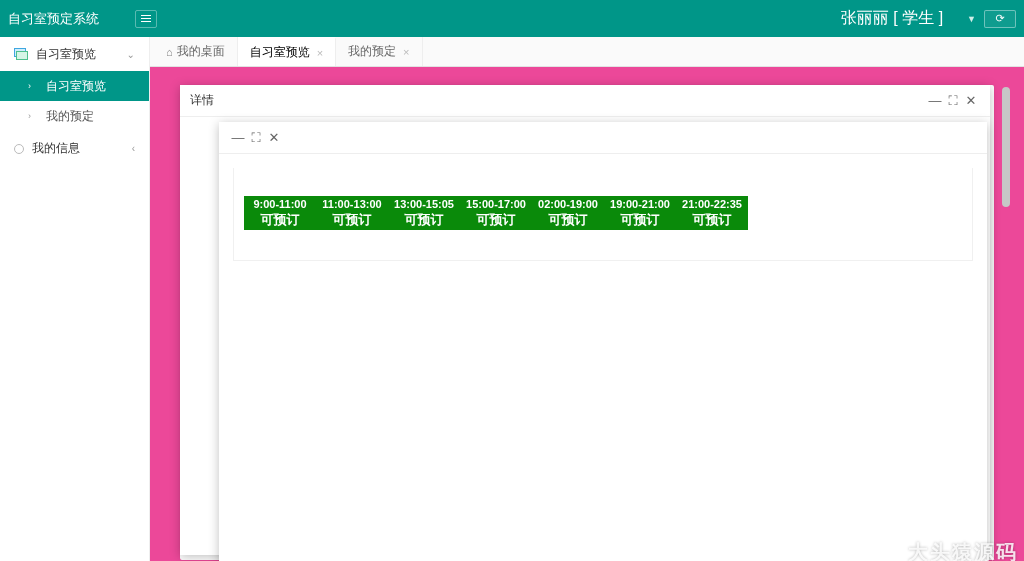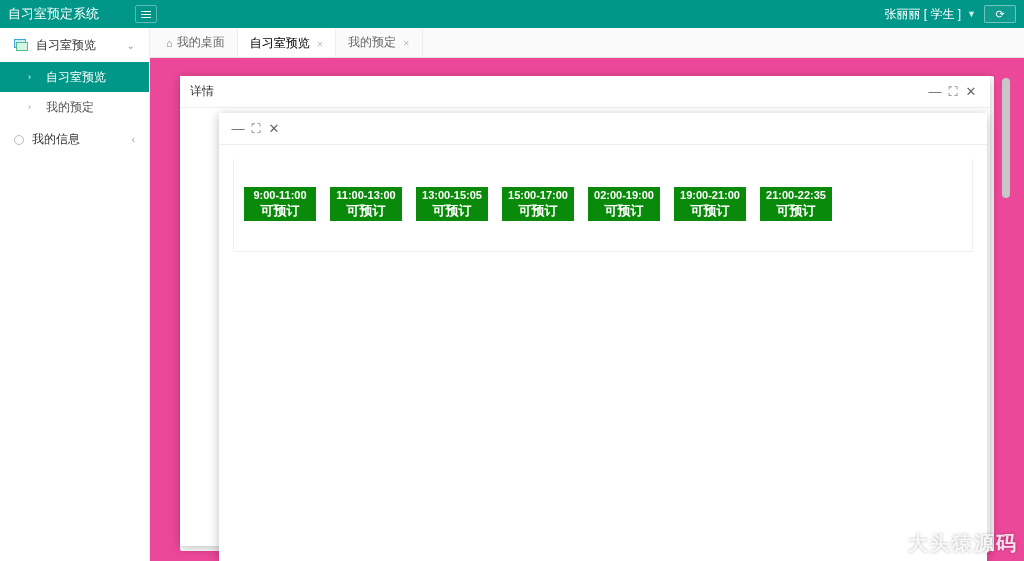--- a/index.html
+++ b/index.html
@@ -1,25 +1,25 @@
 <!DOCTYPE html>
 <html><head>
 <meta charset="utf-8">
 <style>
 * { box-sizing: border-box; margin: 0; padding: 0; }
 html, body { width: 1024px; height: 561px; font-family: "Microsoft YaHei", Arial, sans-serif; font-size: 12px; color: #333; overflow: hidden; background:#fff;}
 
-.header { height: 28px; background: #009688; color: #fff; display: flex; align-items: center; padding: 0 8px; position: relative; }
+.header { height: 37px; background: #009688; color: #fff; display: flex; align-items: center; padding: 0 8px; position: relative; }
 .header .brand { font-size: 13px; font-weight: 500; }
 .header .menu-toggle { margin-left: 36px; width: 22px; height: 18px; border: 1px solid rgba(255,255,255,0.35); border-radius: 2px; display:flex;align-items:center;justify-content:center;}
 .header .menu-toggle span{display:block;width:10px;height:1px;background:#fff;position:relative;}
 .header .menu-toggle span::before,.header .menu-toggle span::after{content:"";position:absolute;left:0;width:10px;height:1px;background:#fff;}
 .header .menu-toggle span::before{top:-3px;} .header .menu-toggle span::after{top:3px;}
 .header .spacer { flex: 1; }
-.header .userinfo { font-size: 12px; margin-right: 6px; }
+.header .userinfo { font-size: 16px; margin-right: 24px; }
 .header .refresh-btn { width: 32px; height: 18px; border:1px solid rgba(255,255,255,0.4); border-radius:2px; display:flex; align-items:center;justify-content:center; background: rgba(255,255,255,0.06);margin-left:4px;}
 
 .body { display: flex; height: calc(561px - 28px); }
 .sidebar { width: 150px; background: #fff; border-right: 1px solid #eee; }
 .main { flex: 1; background: #f2f2f2; display: flex; flex-direction: column; position: relative; }
 
 .side-group { height: 34px; display:flex; align-items:center; padding: 0 14px; color:#333; font-size:12px; cursor:pointer; }
 .side-group .arrow { margin-left:auto; color:#999; font-size:10px;}
 .side-sub { height: 30px; display:flex; align-items:center; padding-left: 28px; font-size:12px; color:#555; cursor:pointer;}
 .side-sub .chev { width: 10px; color:#999; margin-right:8px; font-size:9px;}
@@ -46,21 +46,21 @@
 
 .watermark{position:absolute;right:6px;bottom:4px;color:rgba(255,255,255,0.85);font-size:20px;font-weight:bold;letter-spacing:2px;text-shadow:0 0 3px rgba(0,0,0,0.3);pointer-events:none;}
 
 .dialog { position:absolute; background:#fff; box-shadow: 0 2px 10px rgba(0,0,0,0.25); }
 .dialog-head { height:32px; border-bottom:1px solid #eee; display:flex; align-items:center; padding: 0 10px; font-size:12px;}
 .dialog-head .ttl{flex:1;}
 .dialog-head .wc{width:18px;text-align:center;color:#666;cursor:pointer;font-size:13px;}
 .dialog1 { left:30px; top:18px; width: 810px; height: 470px; }
 .dialog2 { left:69px; top:55px; width: 768px; height: 450px; }
 .dialog2 .body-area{padding:14px; background:#fff; }
-.slot-wrap{background:#fff;padding:28px 10px 30px;display:flex;gap:14px;border:1px solid #f0f0f0;border-top:none;}
+.slot-wrap{background:#fff;padding:28px 10px 30px;display:flex;border:1px solid #f0f0f0;border-top:none;}
 .slot{ width:72px; height:34px; background:#0a8a0a; color:#fff; display:flex; flex-direction:column; align-items:center; justify-content:center; font-size:11px; font-weight:bold; line-height:1.3; cursor:pointer;}
 .slot .s2{font-size:13px;}
 
 .vscroll{position:absolute; right:14px; top:20px; width:8px; bottom:20px;}
 .vscroll .thumb{width:8px;height:120px;background:#c7c7c7;border-radius:4px;}
 </style>
 </head>
 <body>
 
 <div class="header">

